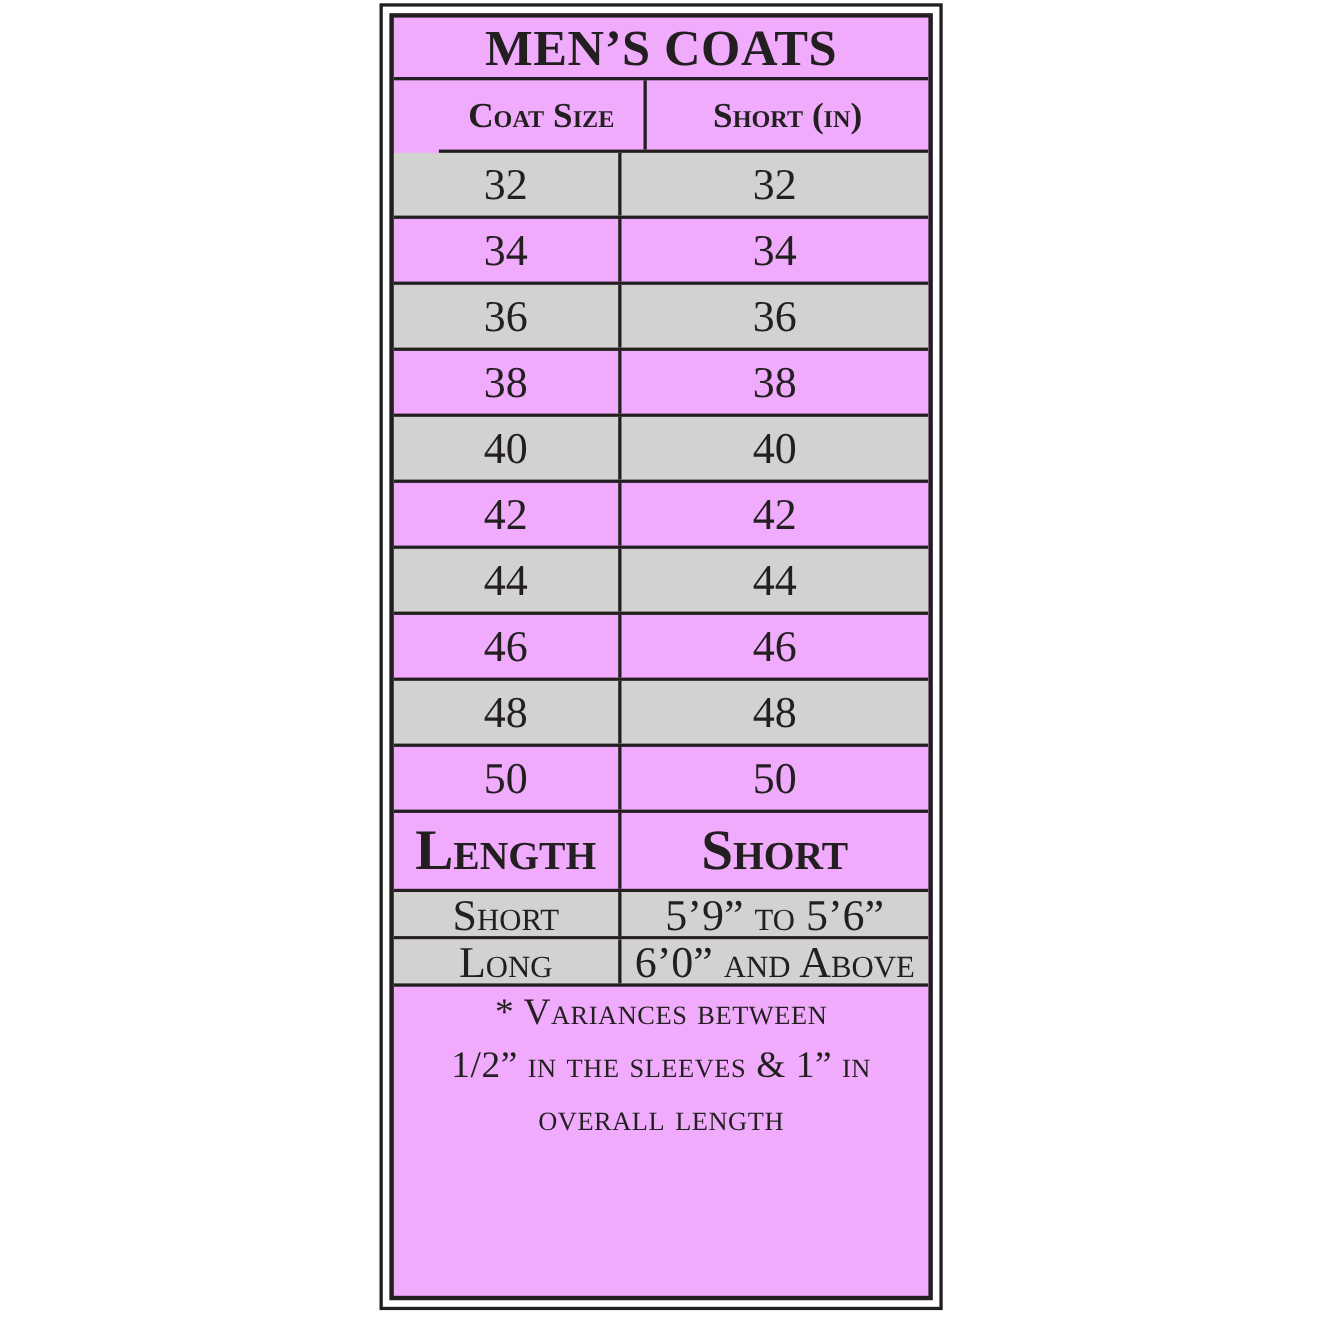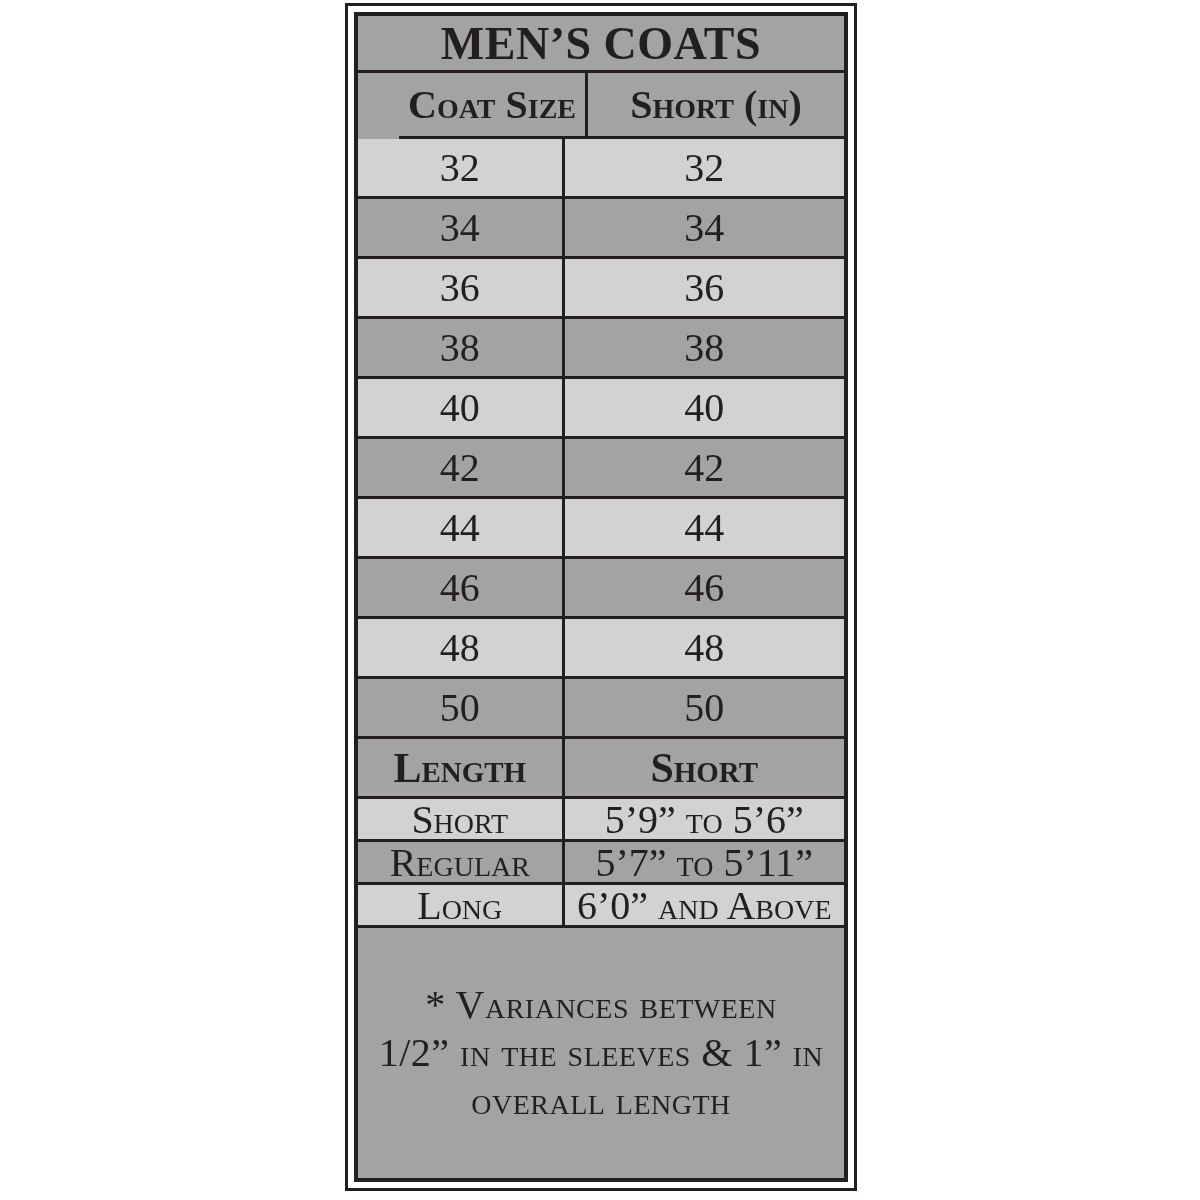--- a/index.html
+++ b/index.html
@@ -21,21 +21,21 @@
     border: 3px solid #231f20;
     padding: 6px;
     background: #ffffff;
   }
   .chart-inner {
     border: 4px solid #231f20;
     height: 100%;
     display: flex;
     flex-direction: column;
     overflow: hidden;
-    background: #a3a3a3;
+    background: #f0abfc;
   }
   .t-row {
     display: flex;
     flex: none;
     border-bottom: 3px solid #231f20;
     align-items: stretch;
   }
   .cell {
     display: flex;
     align-items: center;
@@ -53,43 +53,42 @@
     justify-content: center;
     align-items: center;
     font-weight: bold;
     font-size: 46px;
     letter-spacing: 0.5px;
   }
   .header-row {
     height: 66px;
     font-weight: bold;
     font-variant: small-caps;
-    font-size: 40px;
+    font-size: 32px;
     margin-left: 41px;
   }
   .data-row { height: 60px; font-size: 40px; }
   .len-header-row {
-    height: 60px;
+    height: 72px;
     font-weight: bold;
     font-variant: small-caps;
-    font-size: 42px;
+    font-size: 52px;
   }
   .len-row {
     height: 43px;
     font-variant: small-caps;
     font-size: 40px;
   }
   .footnote {
     flex: 1;
     display: flex;
     flex-direction: column;
-    justify-content: center;
     align-items: center;
     font-variant: small-caps;
-    font-size: 40px;
+    font-size: 34px;
     line-height: 48px;
     text-align: center;
     letter-spacing: 0.5px;
   }
 </style>
 </head>
 <body>
 
 <div class="size-chart">
   <div class="chart-inner">
@@ -146,24 +145,20 @@
 
     <div class="t-row len-header-row">
       <div class="cell c1">Length</div>
       <div class="cell c2">Short</div>
     </div>
 
     <div class="t-row len-row shaded">
       <div class="cell c1">Short</div>
       <div class="cell c2">5’9” to 5’6”</div>
     </div>
-    <div class="t-row len-row">
-      <div class="cell c1">Regular</div>
-      <div class="cell c2">5’7” to 5’11”</div>
-    </div>
     <div class="t-row len-row shaded">
       <div class="cell c1">Long</div>
       <div class="cell c2">6’0” and Above</div>
     </div>
 
     <div class="footnote">
       <div>* Variances between</div>
       <div>1/2” in the sleeves &amp; 1” in</div>
       <div>overall length</div>
     </div>

